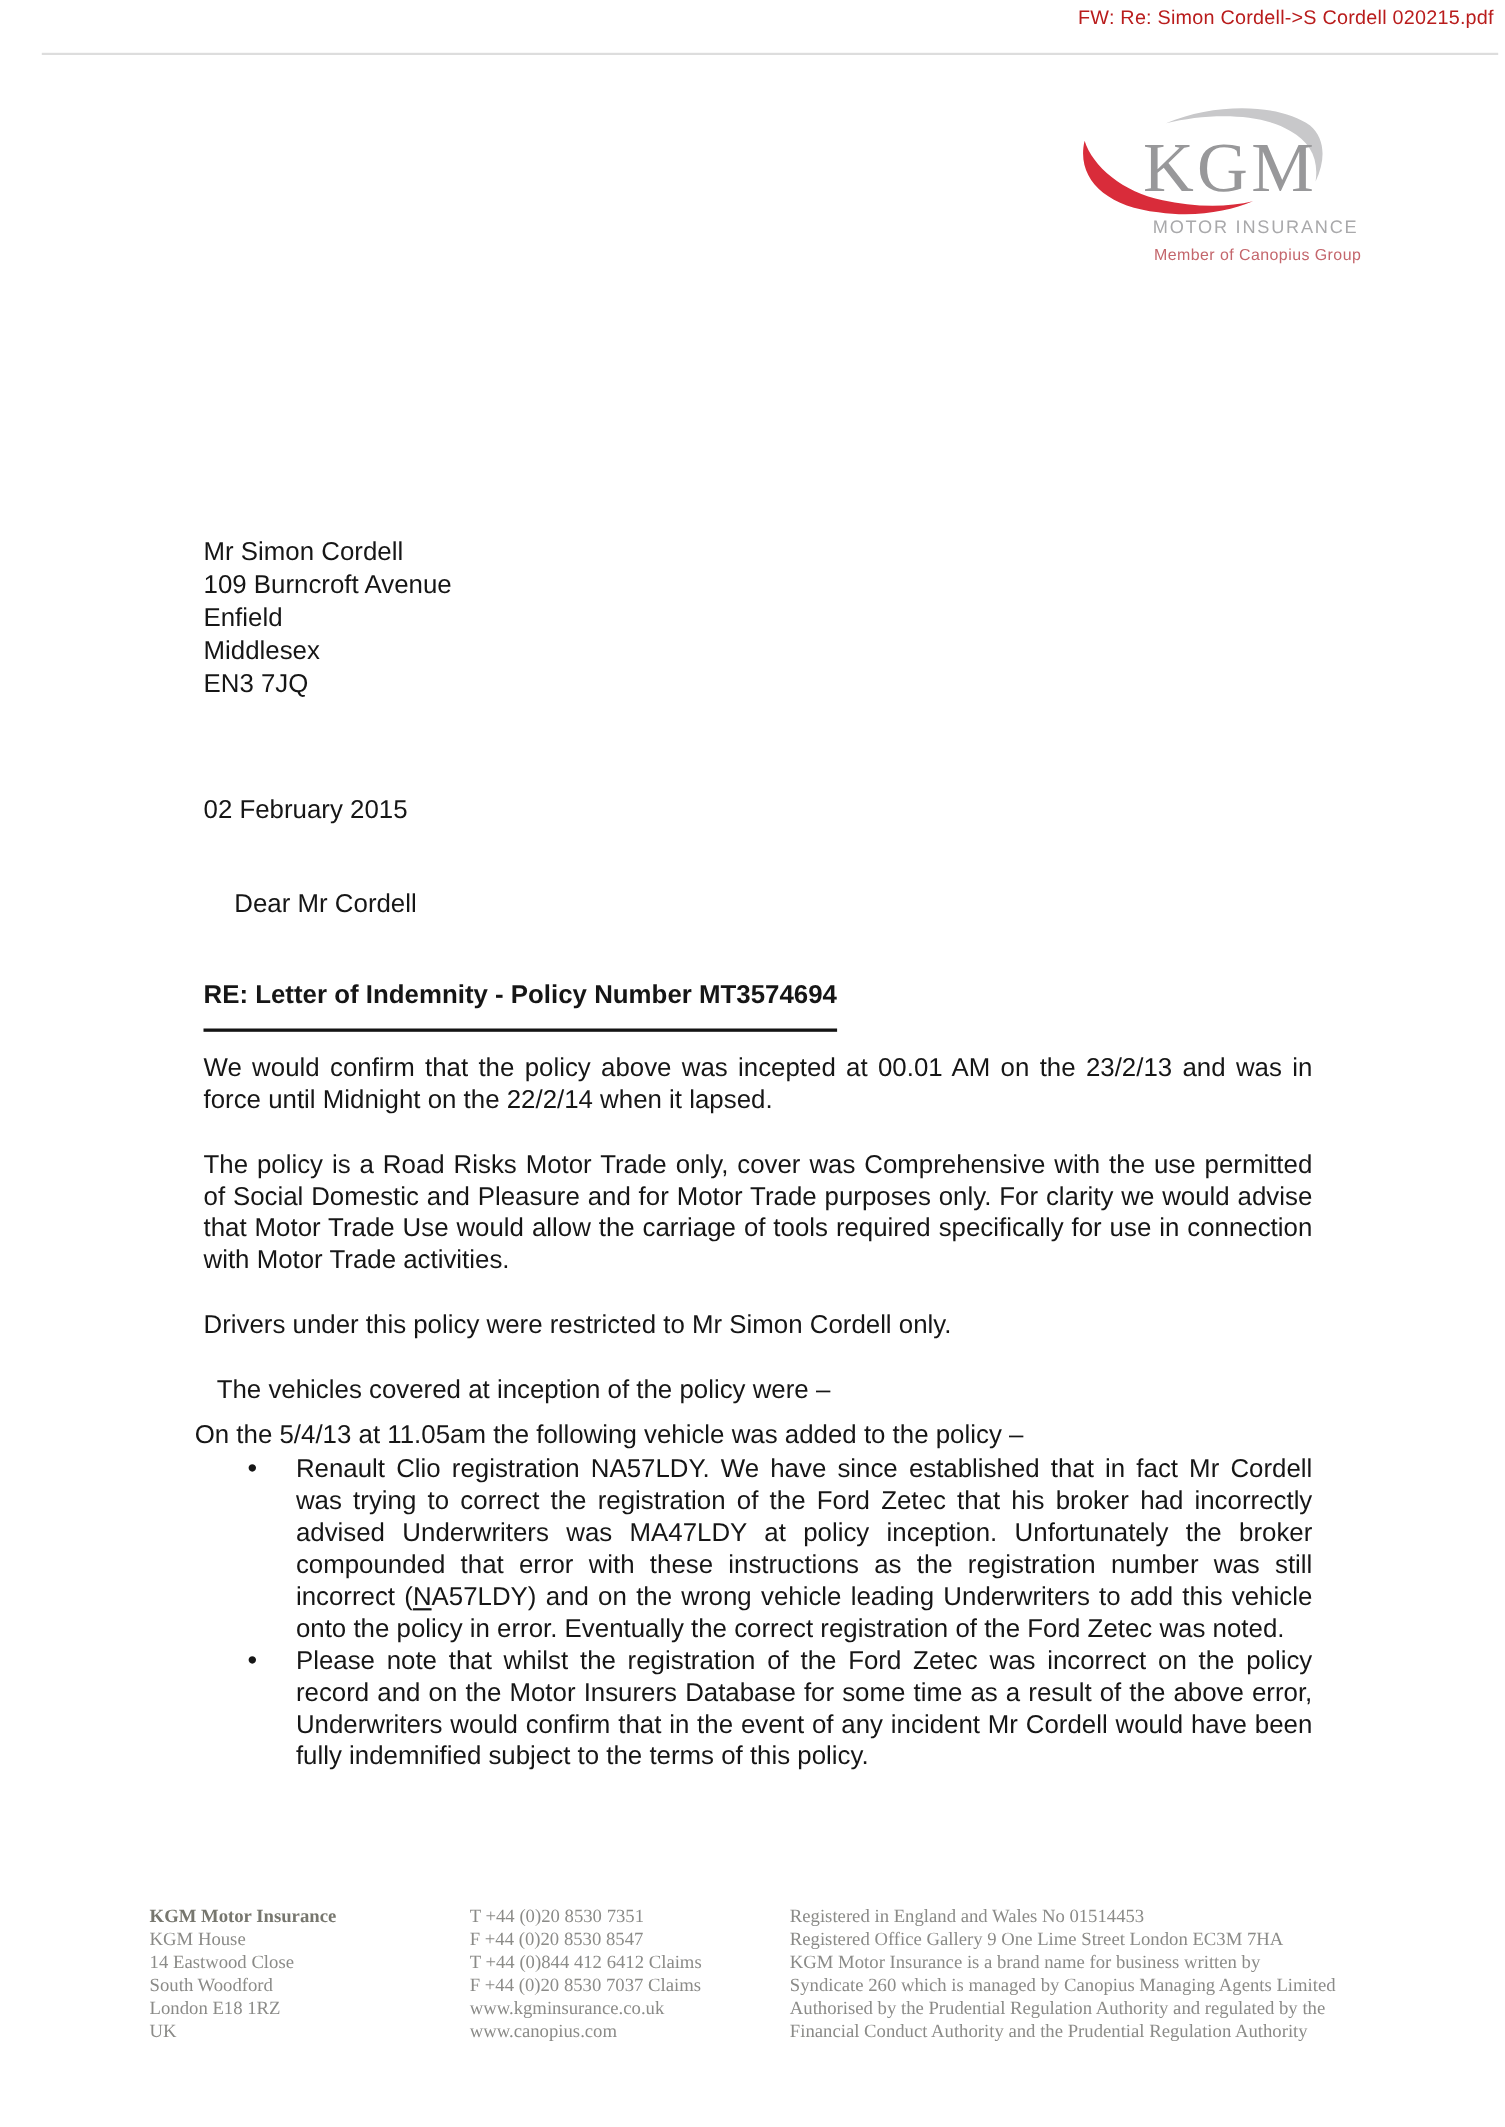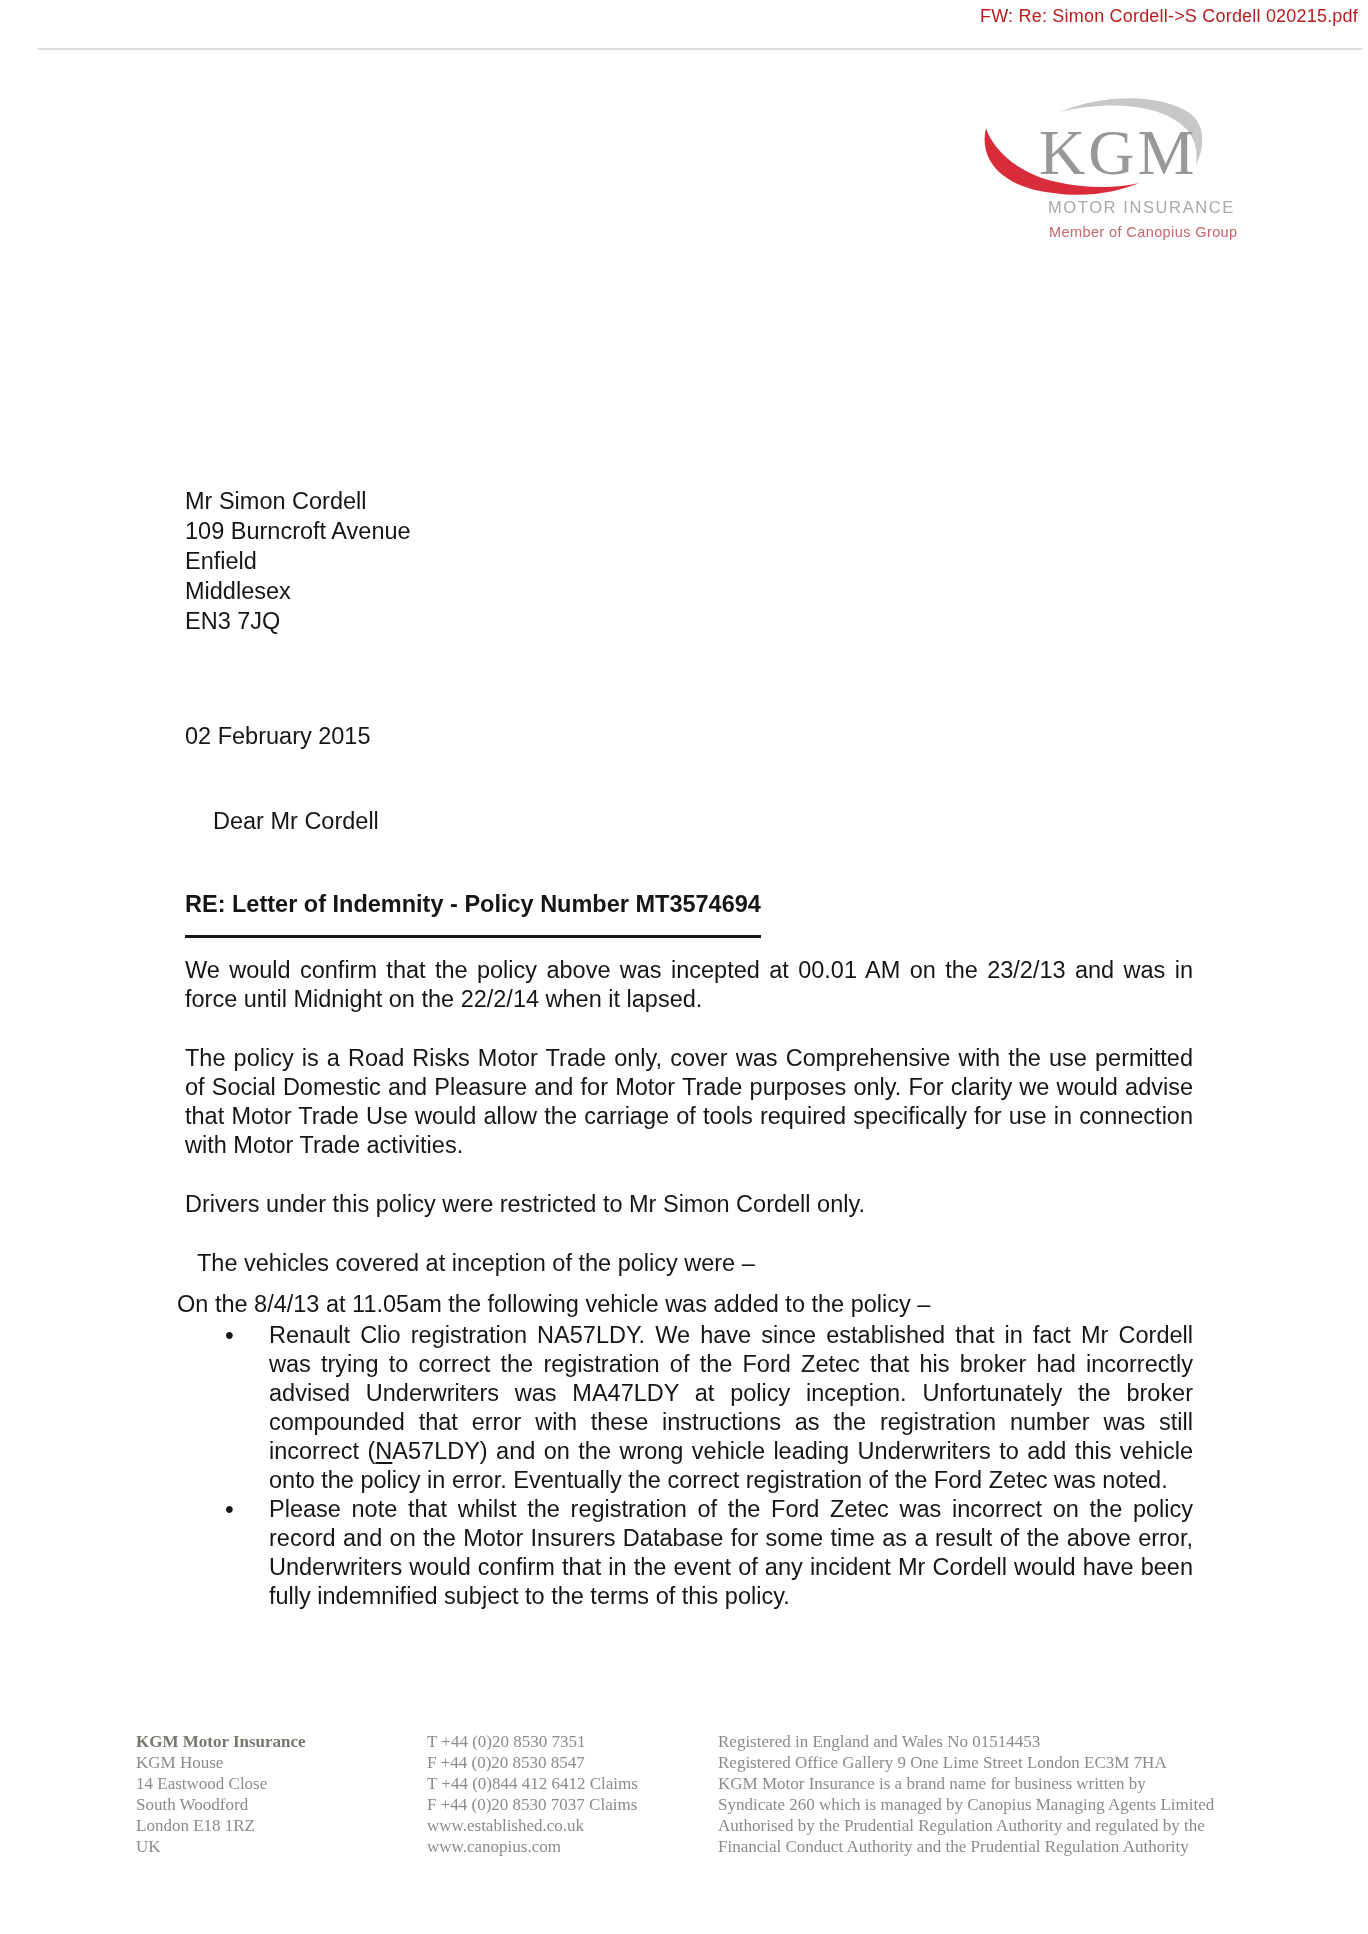--- a/index.html
+++ b/index.html
@@ -96,41 +96,41 @@
   <div class="salutation">Dear Mr Cordell</div>
   <div class="subject-wrap">
     <span class="subject">RE: Letter of Indemnity - Policy Number MT3574694</span>
   </div>
 
   <div class="body">
     <p class="just">We would confirm that the policy above was incepted at 00.01 AM on the 23/2/13 and was in force until Midnight on the 22/2/14 when it lapsed.</p>
     <p class="just">The policy is a Road Risks Motor Trade only, cover was Comprehensive with the use permitted of Social Domestic and Pleasure and for Motor Trade purposes only. For clarity we would advise that Motor Trade Use would allow the carriage of tools required specifically for use in connection with Motor Trade activities.</p>
     <p>Drivers under this policy were restricted to Mr Simon Cordell only.</p>
     <p class="intro">The vehicles covered at inception of the policy were –</p>
-    <p class="added">On the 8/4/13 at 11.05am the following vehicle was added to the policy –</p>
+    <p class="added">On the 5/4/13 at 11.05am the following vehicle was added to the policy –</p>
     <ul class="big-list">
       <li><span>Renault Clio registration NA57LDY. We have since established that in fact Mr Cordell was trying to correct the registration of the Ford Zetec that his broker had incorrectly advised Underwriters was MA47LDY at policy inception. Unfortunately the broker compounded that error with these instructions as the registration number was still incorrect (</span><span class="u">N</span><span>A57LDY) and on the wrong vehicle leading Underwriters to add this vehicle onto the policy in error. Eventually the correct registration of the Ford Zetec was noted.</span></li>
       <li>Please note that whilst the registration of the Ford Zetec was incorrect on the policy record and on the Motor Insurers Database for some time as a result of the above error, Underwriters would confirm that in the event of any incident Mr Cordell would have been fully indemnified subject to the terms of this policy.</li>
     </ul>
   </div>
 
   <div class="footer-col col1">
     <div class="bold">KGM Motor Insurance</div>
     <div>KGM House</div>
     <div>14 Eastwood Close</div>
     <div>South Woodford</div>
     <div>London E18 1RZ</div>
     <div>UK</div>
   </div>
   <div class="footer-col col2">
     <div>T +44 (0)20 8530 7351</div>
     <div>F +44 (0)20 8530 8547</div>
     <div>T +44 (0)844 412 6412 Claims</div>
     <div>F +44 (0)20 8530 7037 Claims</div>
-    <div>www.established.co.uk</div>
+    <div>www.kgminsurance.co.uk</div>
     <div>www.canopius.com</div>
   </div>
   <div class="footer-col col3">
     <div>Registered in England and Wales No 01514453</div>
     <div>Registered Office Gallery 9 One Lime Street London EC3M 7HA</div>
     <div>KGM Motor Insurance is a brand name for business written by</div>
     <div>Syndicate 260 which is managed by Canopius Managing Agents Limited</div>
     <div>Authorised by the Prudential Regulation Authority and regulated by the</div>
     <div>Financial Conduct Authority and the Prudential Regulation Authority</div>
   </div>

